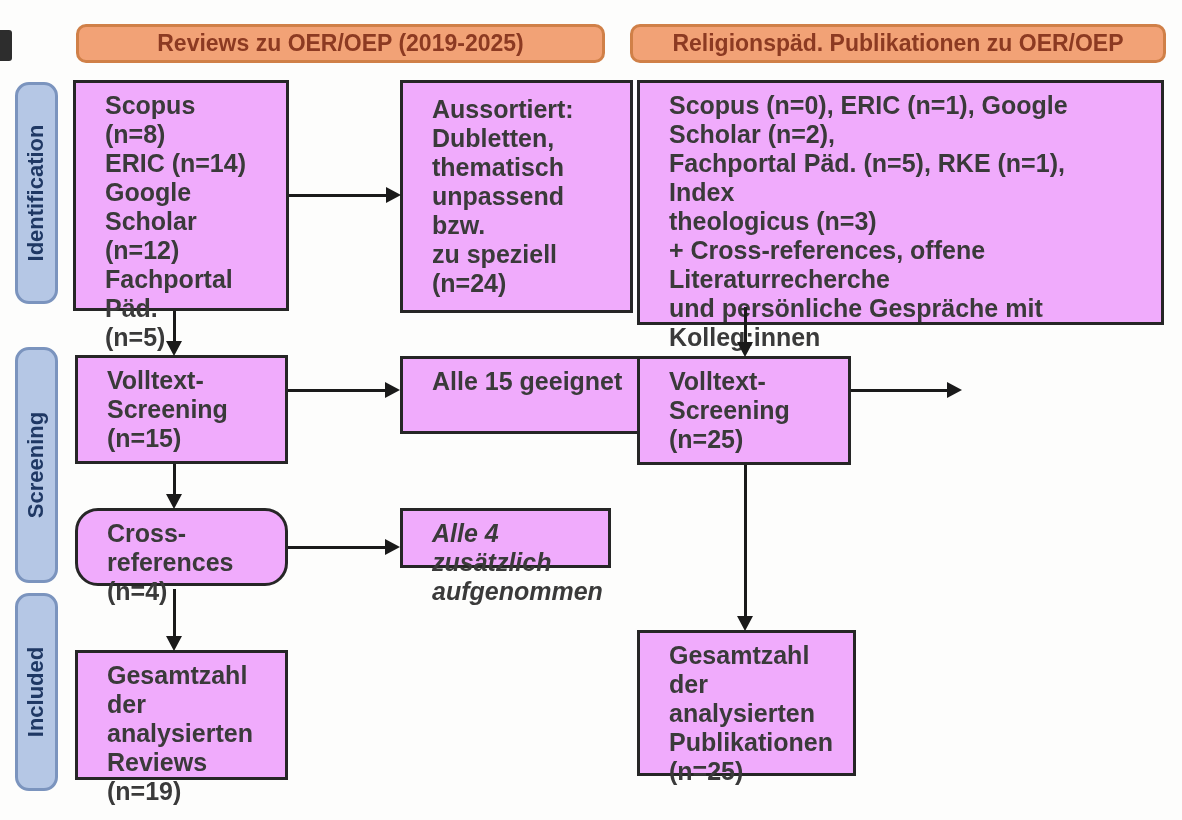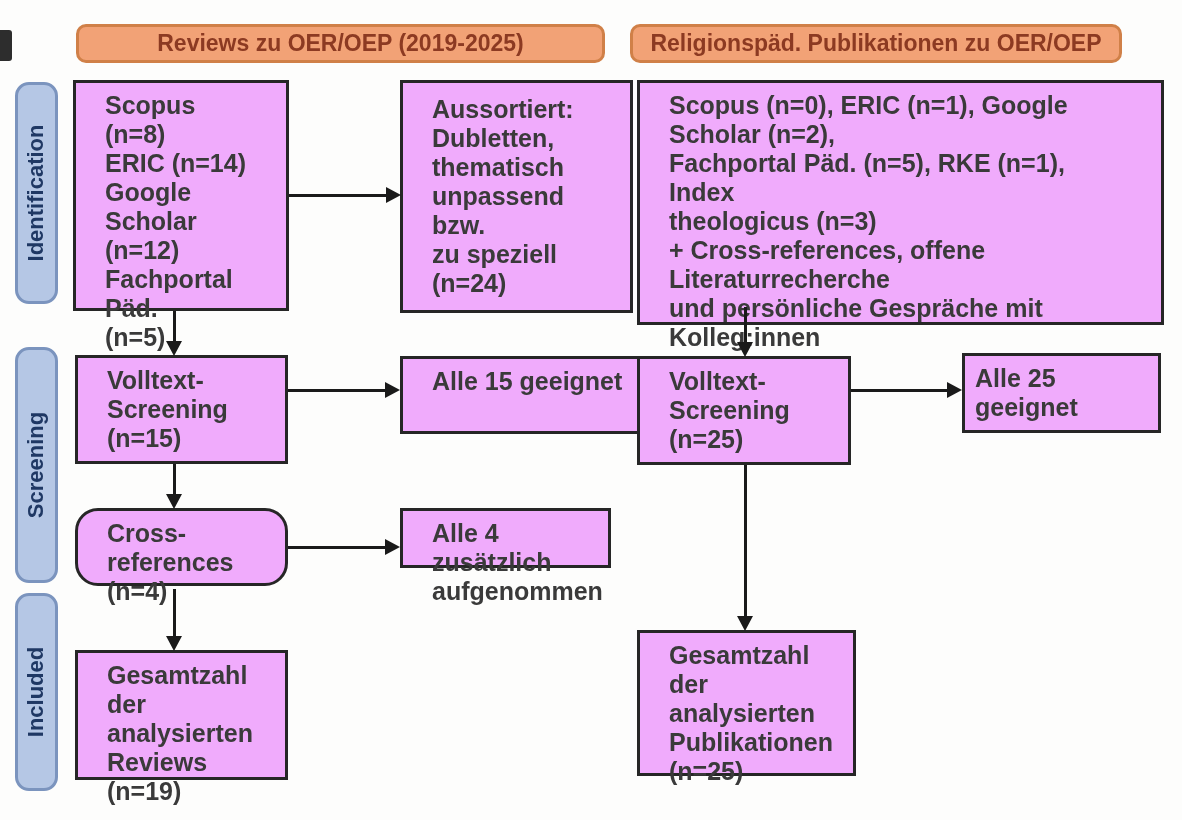--- a/index.html
+++ b/index.html
@@ -14,21 +14,21 @@
     position:absolute; box-sizing:border-box;
     background:var(--header-fill,#F2A276);
     border:3px solid var(--header-border,#D08048);
     border-radius:10px;
     color:var(--header-text,#8C3A22);
     font-weight:bold; font-size:23px;
     display:flex; align-items:center; justify-content:center;
     text-align:center;
   }
   #header-left  { left:76px;  top:24px; width:529px; height:39px; }
-  #header-right { left:630px; top:24px; width:492px; height:39px; }
+  #header-right { left:630px; top:24px; width:536px; height:39px; }
 
   
   .pill {
     position:absolute; box-sizing:border-box;
     background:var(--pill-fill,#B5C7E5);
     border:3px solid var(--pill-border,#7B94BE);
     border-radius:14px;
     color:var(--pill-text,#1F3864);
     font-weight:bold; font-size:22px;
     display:flex; align-items:center; justify-content:center;
@@ -47,21 +47,21 @@
     color:var(--box-text,#3A3A3A);
     font-weight:bold; font-size:25px; line-height:29px;
     padding:8px 29px;
     white-space:pre-line;
   }
   #box-l-sources   { left:73px;  top:80px;  width:216px; height:231px; }
   #box-l-excluded  { left:400px; top:80px;  width:233px; height:233px; padding-top:12px; }
   #box-l-fulltext  { left:75px;  top:355px; width:213px; height:109px; }
   #box-l-ft-result { left:400px; top:356px; width:257px; height:78px;  }
   #box-l-crossref  { left:75px;  top:508px; width:213px; height:78px;border-radius:23px;  }
-  #box-l-cr-result { left:400px; top:508px; width:211px; height:60px;  }
+  #box-l-cr-result { left:400px; top:508px; width:211px; height:60px;font-style:italic;  }
   #box-l-included  { left:75px;  top:650px; width:213px; height:130px; }
   #box-r-sources   { left:637px; top:80px;  width:527px; height:245px; }
   #box-r-fulltext  { left:637px; top:356px; width:214px; height:109px; }
   #box-r-ft-result { left:962px; top:353px; width:199px; height:80px; padding-left:10px; padding-right:6px; }
   #box-r-included  { left:637px; top:630px; width:219px; height:146px; }
 
   
   .ah { position:absolute; height:3px; background:var(--arrow,#1A1A1A); }
   .ah::after {
     content:""; position:absolute; right:-14px; top:-7px;
@@ -139,21 +139,20 @@
   <div class="box" id="box-r-sources">Scopus (n=0), ERIC (n=1), Google Scholar (n=2),
 Fachportal Päd. (n=5), RKE (n=1), Index
 theologicus (n=3)
 + Cross-references, offene Literaturrecherche
 und persönliche Gespräche mit Kolleg:innen
 (n=13)
 Gesamt n=25</div>
   <div class="box" id="box-r-fulltext">Volltext-
 Screening
 (n=25)</div>
-  <div class="box" id="box-r-ft-result">Alle 25 geeignet</div>
   <div class="box" id="box-r-included">Gesamtzahl der
 analysierten
 Publikationen
 (n=25)</div>
 
   <div class="ah" id="arrow-l1"></div>
   <div class="ah" id="arrow-l2"></div>
   <div class="ah" id="arrow-l3"></div>
   <div class="ah" id="arrow-r1"></div>
   <div class="av" id="varrow-l1"></div>

